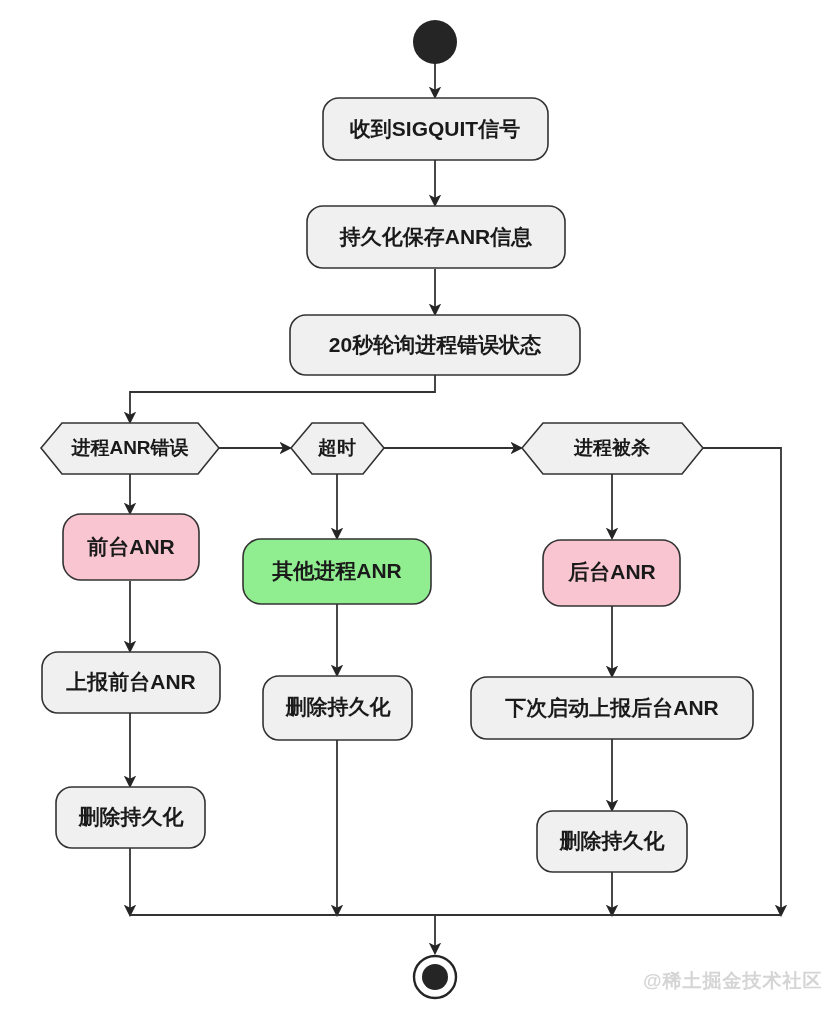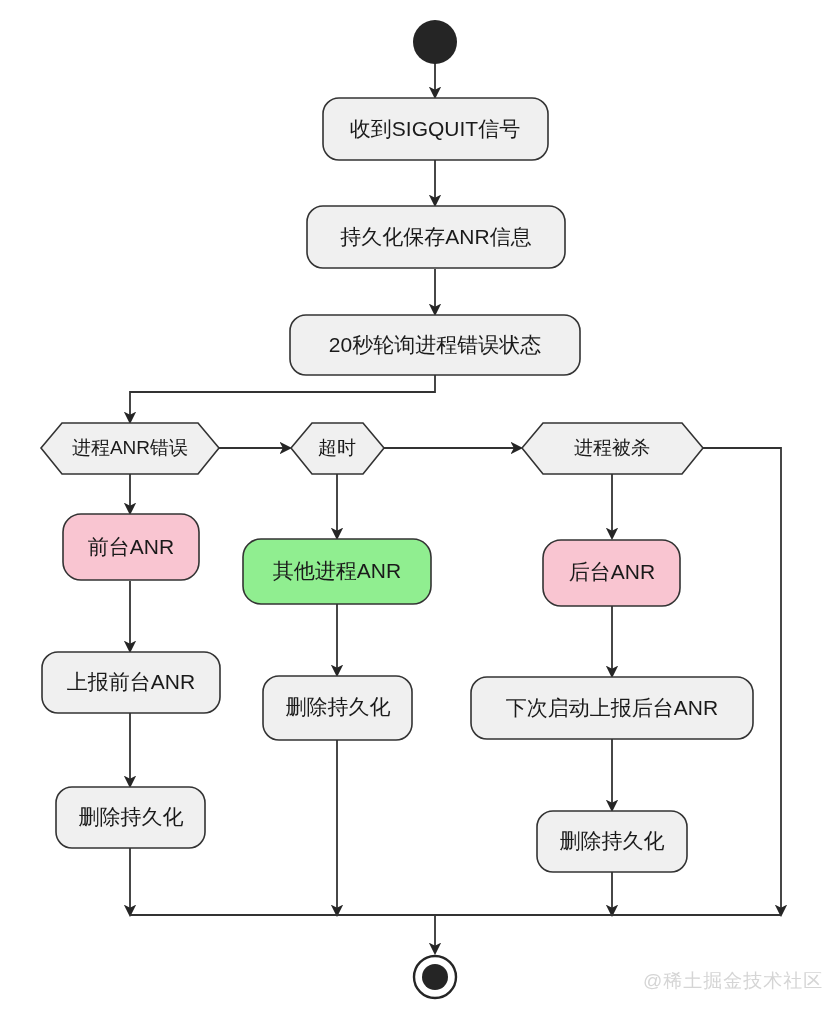--- a/index.html
+++ b/index.html
@@ -10,20 +10,21 @@
   body {
     width: 830px;
     height: 1019px;
     font-family: "Liberation Sans", "DejaVu Sans", sans-serif;
     overflow: hidden;
   }
   #diagram-root {
     position: relative;
     width: 692px;
     height: 1019px;
+    font-weight: bold;
   }
   svg#flow {
     display: block;
     width: 830px;
     height: 1019px;
   }
   .node-shape {
     stroke: #333333;
     stroke-width: 1.6;
   }

